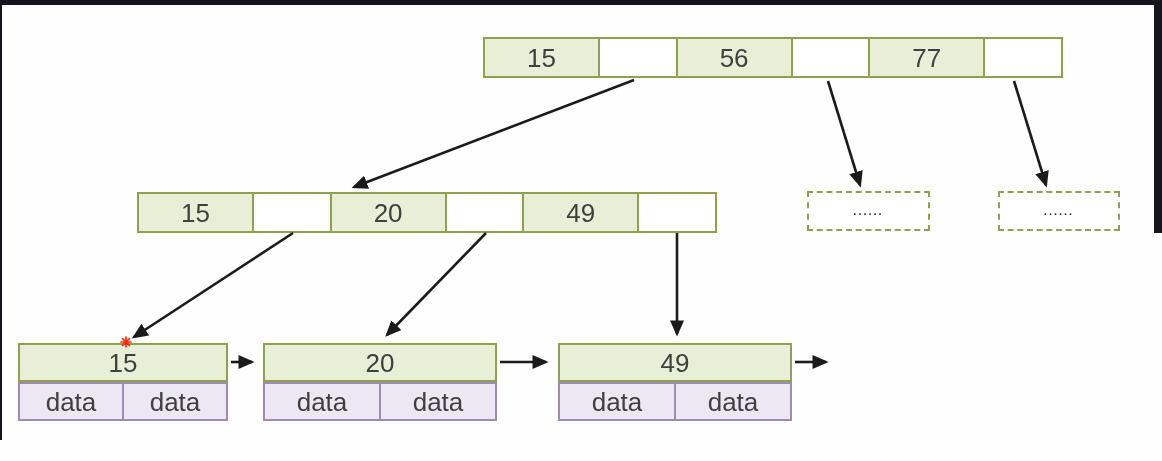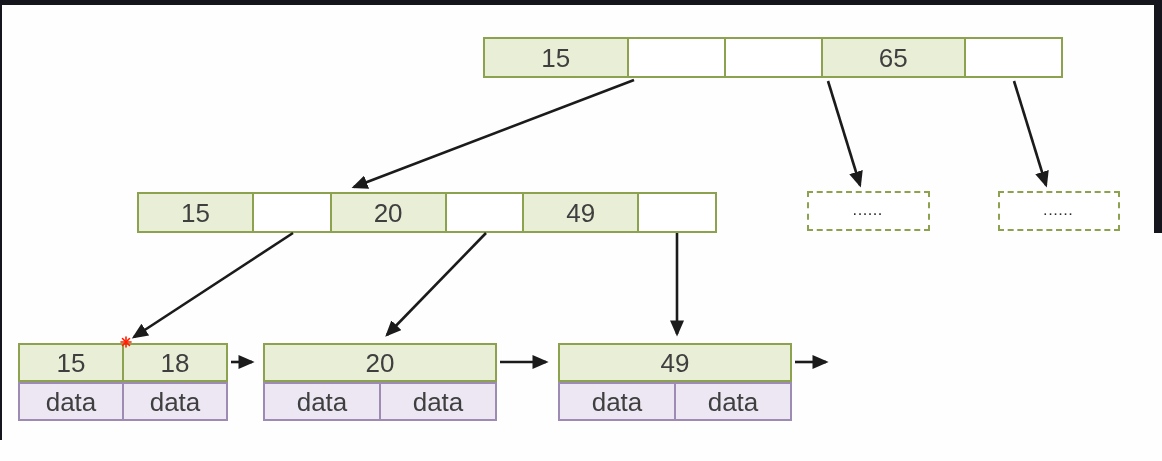--- a/index.html
+++ b/index.html
@@ -49,41 +49,41 @@
 
 <div class="canvas">
 
   <div class="bar bar-top"></div>
   <div class="bar bar-right"></div>
   <div class="bar bar-left"></div>
 
   <div class="node" style="left:483px;top:37px;width:580px;">
     <div class="cell key w-key">15</div>
     <div class="cell ptr w-ptr"></div>
+    <div class="cell key w-key">56</div>
     <div class="cell ptr w-ptr"></div>
-    <div class="cell key w-key">65</div>
+    <div class="cell key w-key">77</div>
     <div class="cell ptr w-ptr"></div>
   </div>
 
   <div class="node" style="left:137px;top:192px;width:580px;">
     <div class="cell key w-key">15</div>
     <div class="cell ptr w-ptr"></div>
     <div class="cell key w-key">20</div>
     <div class="cell ptr w-ptr"></div>
     <div class="cell key w-key">49</div>
     <div class="cell ptr w-ptr"></div>
   </div>
 
   <div class="dashed" style="left:807px;top:191px;width:123px;">......</div>
   <div class="dashed" style="left:998px;top:191px;width:122px;">......</div>
 
   <div class="leaf" style="left:18px;top:343px;width:210px;">
     <div class="leaf-row leaf-keys">
       <div class="cell">15</div>
-      <div class="cell">18</div>
     </div>
     <div class="leaf-row leaf-data">
       <div class="cell">data</div>
       <div class="cell">data</div>
     </div>
   </div>
 
   <div class="leaf" style="left:263px;top:343px;width:234px;">
     <div class="leaf-row leaf-keys">
       <div class="cell">20</div>

